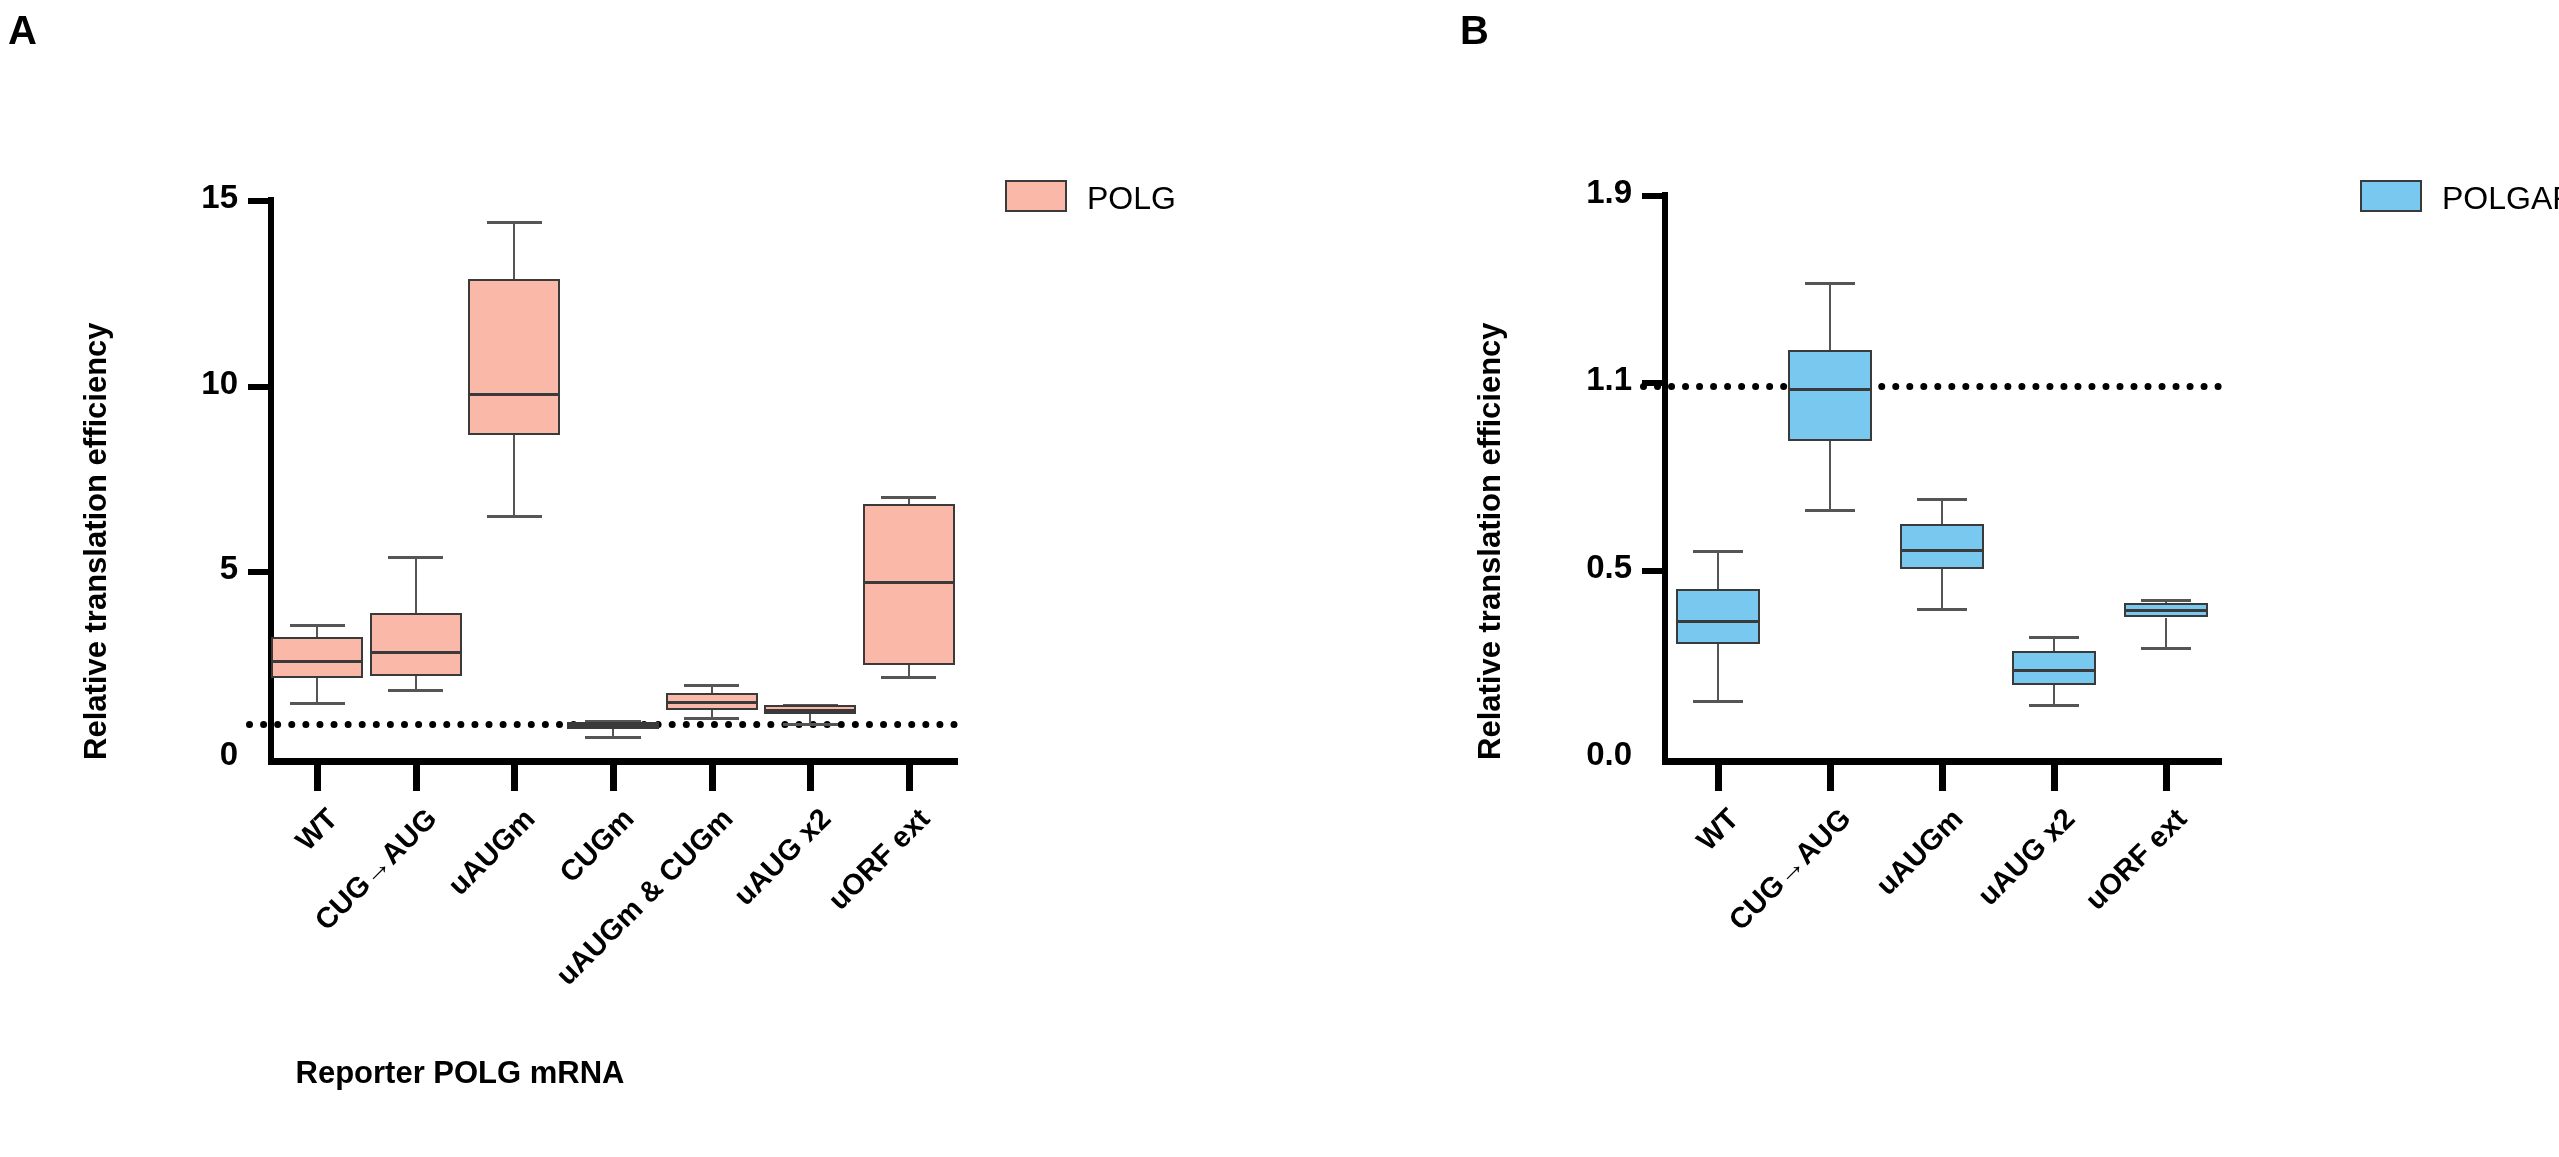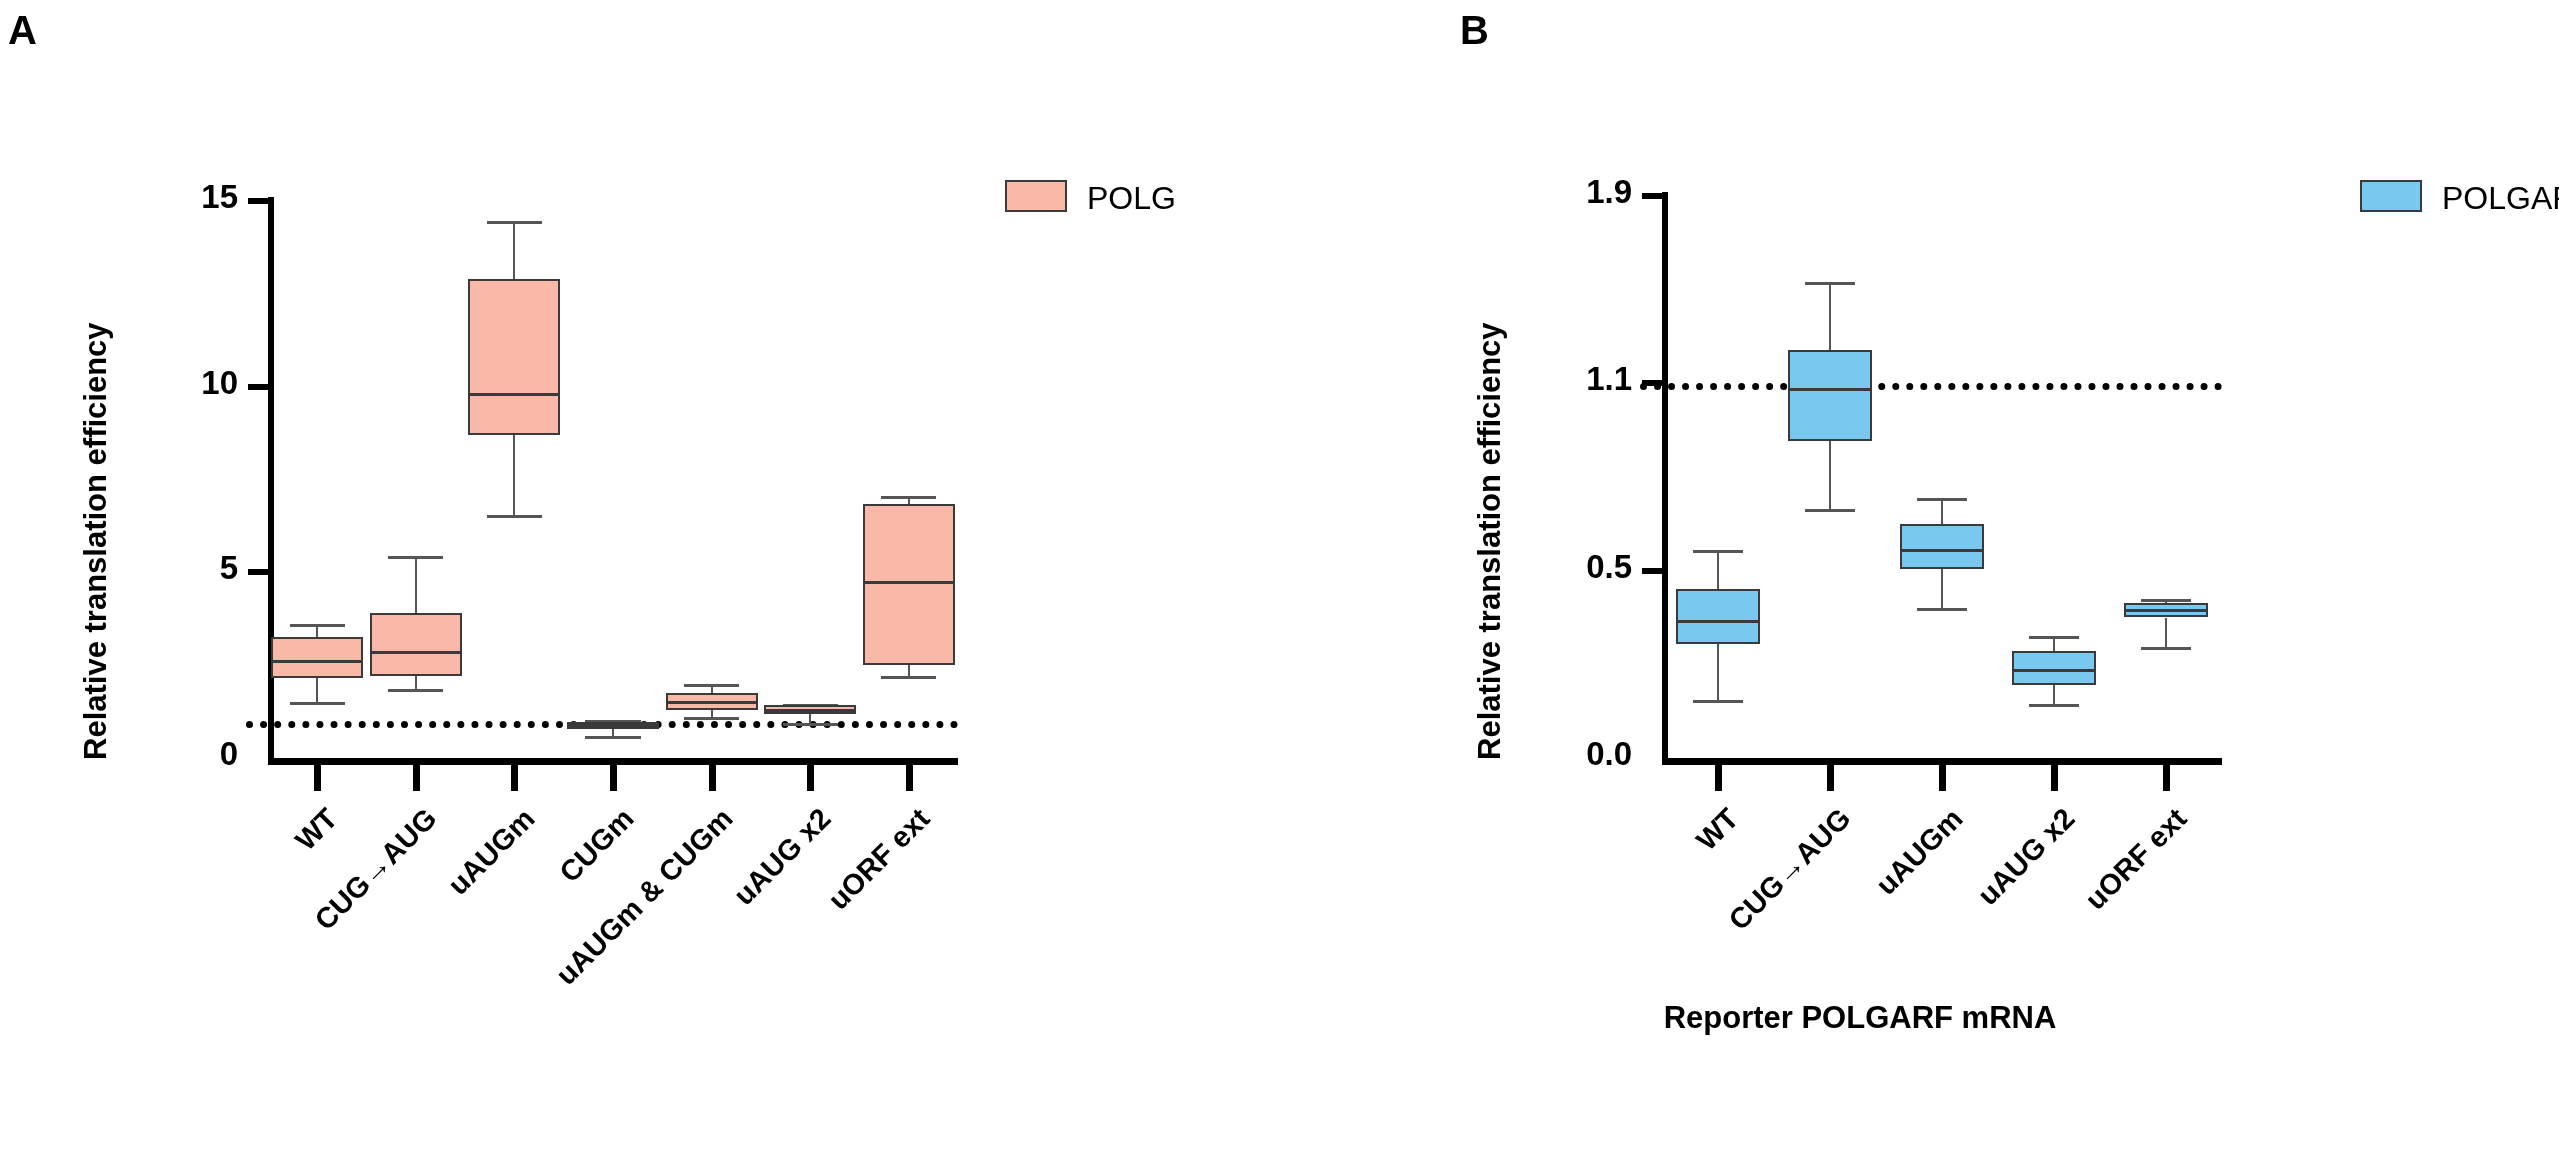--- a/index.html
+++ b/index.html
@@ -138,20 +138,21 @@
   }
 </style>
 </head>
 <body>
 
 <div class="figure">
 
   <div class="panel" id="panel-a">
     <div class="panel-letter" style="left:8px;top:8px;">A</div>
     <div class="y-axis-title" id="ylab-a" style="left: 78px; top: 760px;">Relative translation efficiency</div>
+    <div class="x-axis-title" id="xlab-a" style="left:180px;top:1055px;width:560px;">Reporter POLG mRNA</div>
 
     <div class="plot" id="plot-a" style="left: 0px; top: 0px; width: 100%; height: 100%;">
         <div class="axis-y" style="left: 268px; top: 197px; height: 561px;"></div>
         <div class="axis-x" style="left: 268px; top: 758px; width: 690px;"></div>
         <div class="ytick-label" style="left: 108px; top: 735px; width: 130px;">0</div>
         <div class="ytick" style="left: 248px; top: 569.333px;"></div>
         <div class="ytick-label" style="left: 108px; top: 549.333px; width: 130px;">5</div>
         <div class="ytick" style="left: 248px; top: 383.667px;"></div>
         <div class="ytick-label" style="left: 108px; top: 363.667px; width: 130px;">10</div>
         <div class="ytick" style="left: 248px; top: 198px;"></div>
@@ -231,21 +232,20 @@
 
     <div class="legend" id="legend-a" style="left:1005px;top:180px;">
       <div class="legend-swatch" id="swatch-a" style="background: rgb(250, 185, 168);"></div>
       <div class="legend-label">POLG</div>
     </div>
   </div>
 
   <div class="panel" id="panel-b">
     <div class="panel-letter" style="left:60px;top:8px;">B</div>
     <div class="y-axis-title" id="ylab-b" style="left: 72px; top: 760px;">Relative translation efficiency</div>
-    <div class="x-axis-title" id="xlab-b" style="left:140px;top:1000px;width:640px;">Reporter POLGARF mRNA</div>
 
     <div class="plot" id="plot-b" style="left: 0px; top: 0px; width: 100%; height: 100%;">
         <div class="axis-y" style="left: 262px; top: 192px; height: 566px;"></div>
         <div class="axis-x" style="left: 262px; top: 758px; width: 560px;"></div>
         <div class="ytick-label" style="left: 102px; top: 735px; width: 130px;">0.0</div>
         <div class="ytick" style="left: 242px; top: 567.667px;"></div>
         <div class="ytick-label" style="left: 102px; top: 547.667px; width: 130px;">0.5</div>
         <div class="ytick" style="left: 242px; top: 380.333px;"></div>
         <div class="ytick-label" style="left: 102px; top: 360.333px; width: 130px;">1.1</div>
         <div class="ytick" style="left: 242px; top: 193px;"></div>

